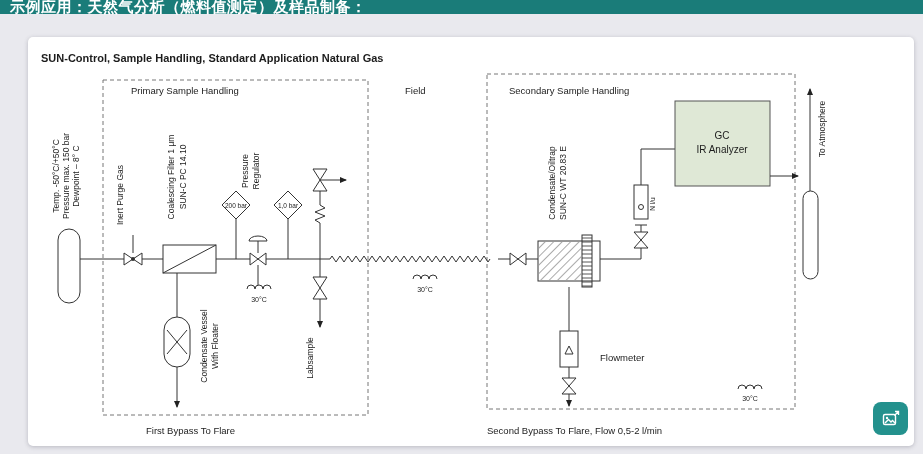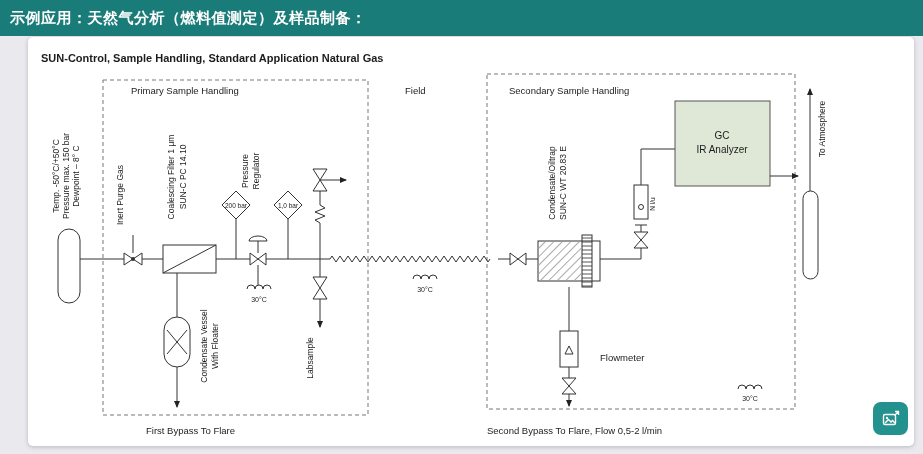--- a/index.html
+++ b/index.html
@@ -1,18 +1,18 @@
 <!DOCTYPE html>
 <html><head>
 <meta charset="utf-8">
 <style>
   html,body{margin:0;padding:0;}
   body{background:#e9e9ee;font-family:"Liberation Sans",sans-serif;}
   .page{position:relative;width:923px;height:454px;background:#e9e9ee;overflow:hidden;}
-  .topbar{position:absolute;left:0;top:0;width:923px;height:36px;background:#1a7c79;display:flex;align-items:center;}
+  .topbar{position:absolute;left:0;top:0;width:923px;height:14px;background:#1a7c79;display:flex;align-items:center;}
   .topbar h1{margin:0;padding:0 10px;font-size:15px;font-weight:bold;color:#ffffff;letter-spacing:.5px;}
   .panel{position:absolute;left:28px;top:37px;width:886px;height:409px;background:#ffffff;border-radius:5px;box-shadow:0 1px 4px rgba(60,60,80,.28);}
   .export-btn{position:absolute;left:873px;top:402px;width:35px;height:33px;background:#23918d;border:none;border-radius:8px;display:flex;align-items:center;justify-content:center;cursor:pointer;padding:0;}
   svg.diagram{display:block;}
   text{font-family:"Liberation Sans",sans-serif;fill:#1c1c1c;}
   .t11{font-size:11px;font-weight:bold;}
   .sec{font-size:9.5px;}
   .t95{font-size:9.5px;}
   .t85{font-size:8.5px;}
   .t10{font-size:10px;}

